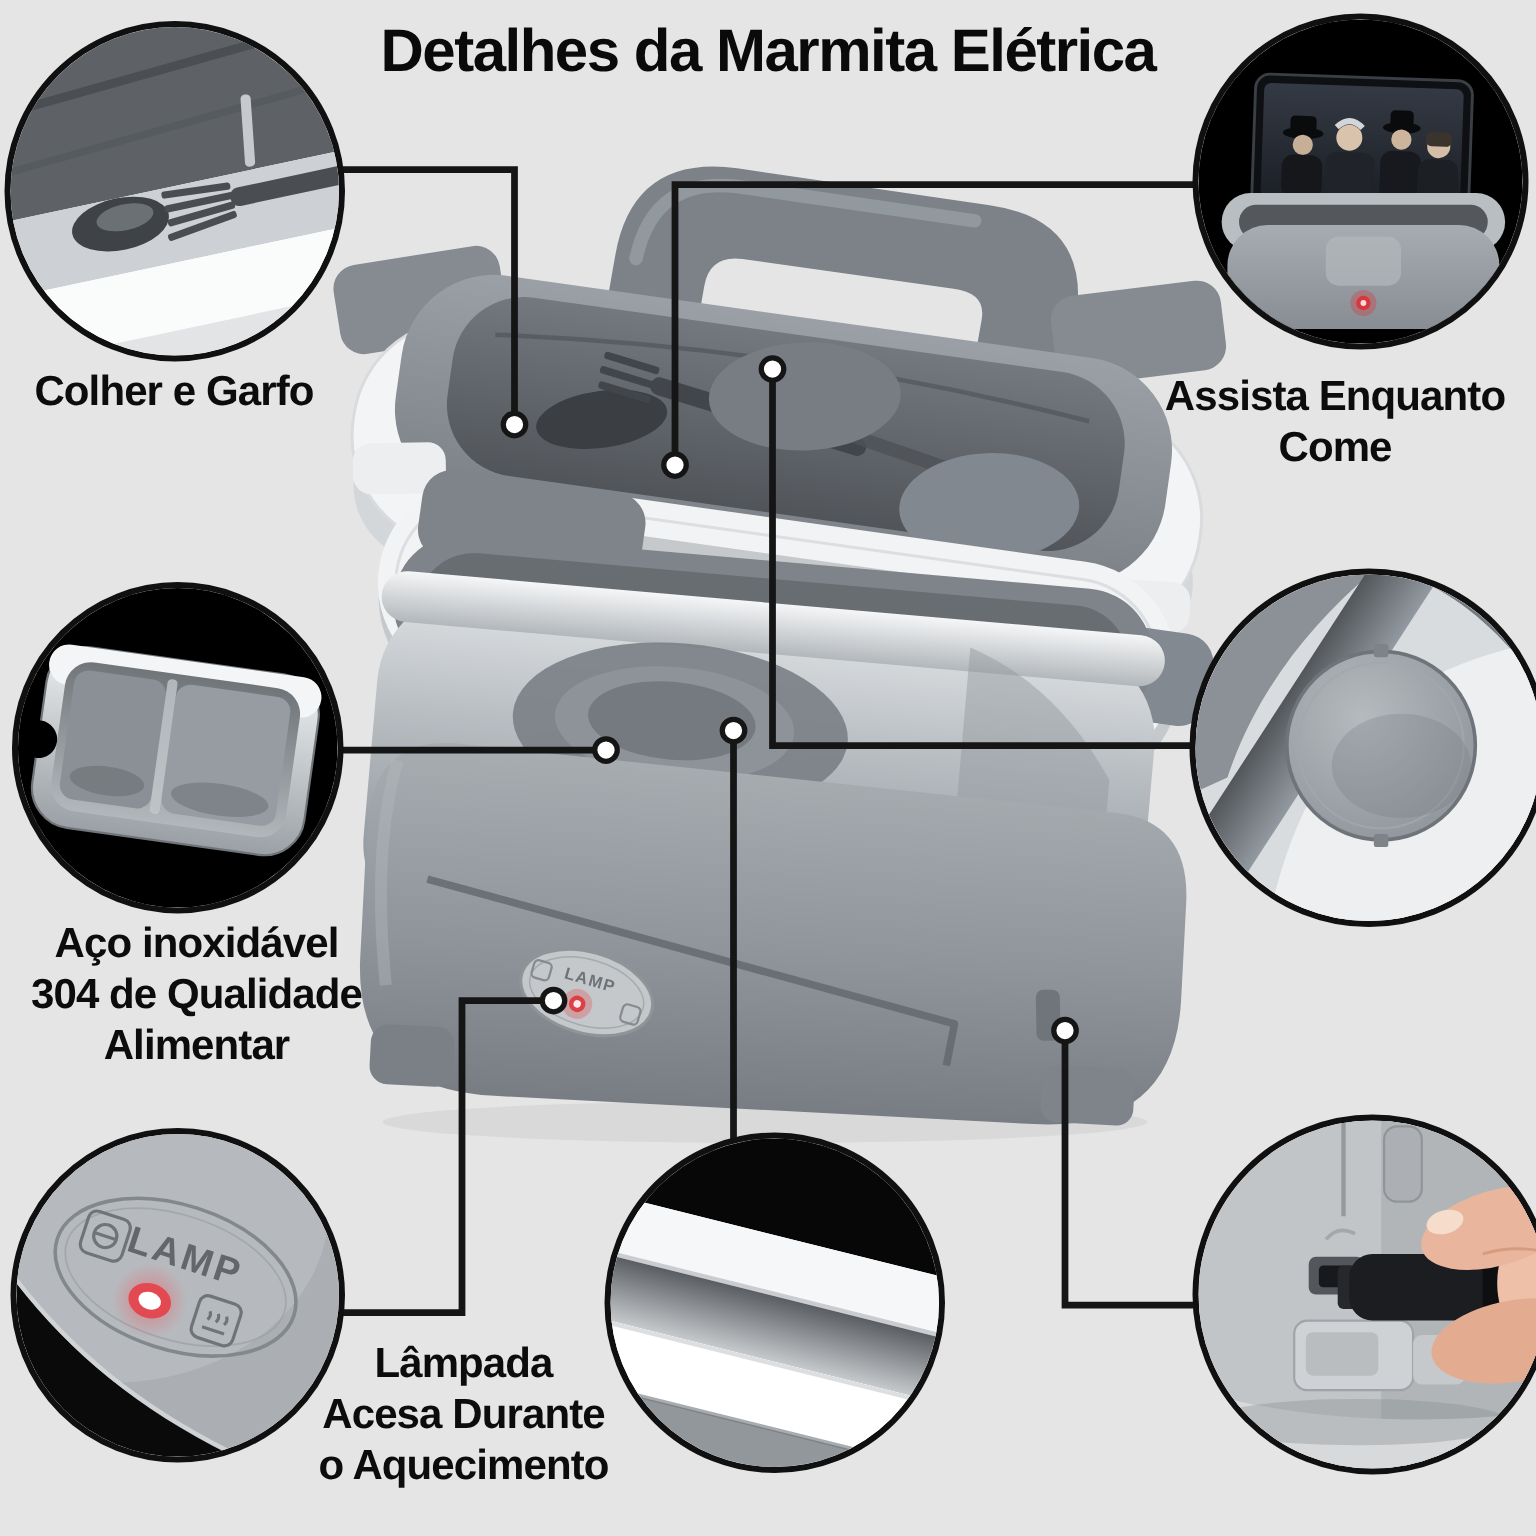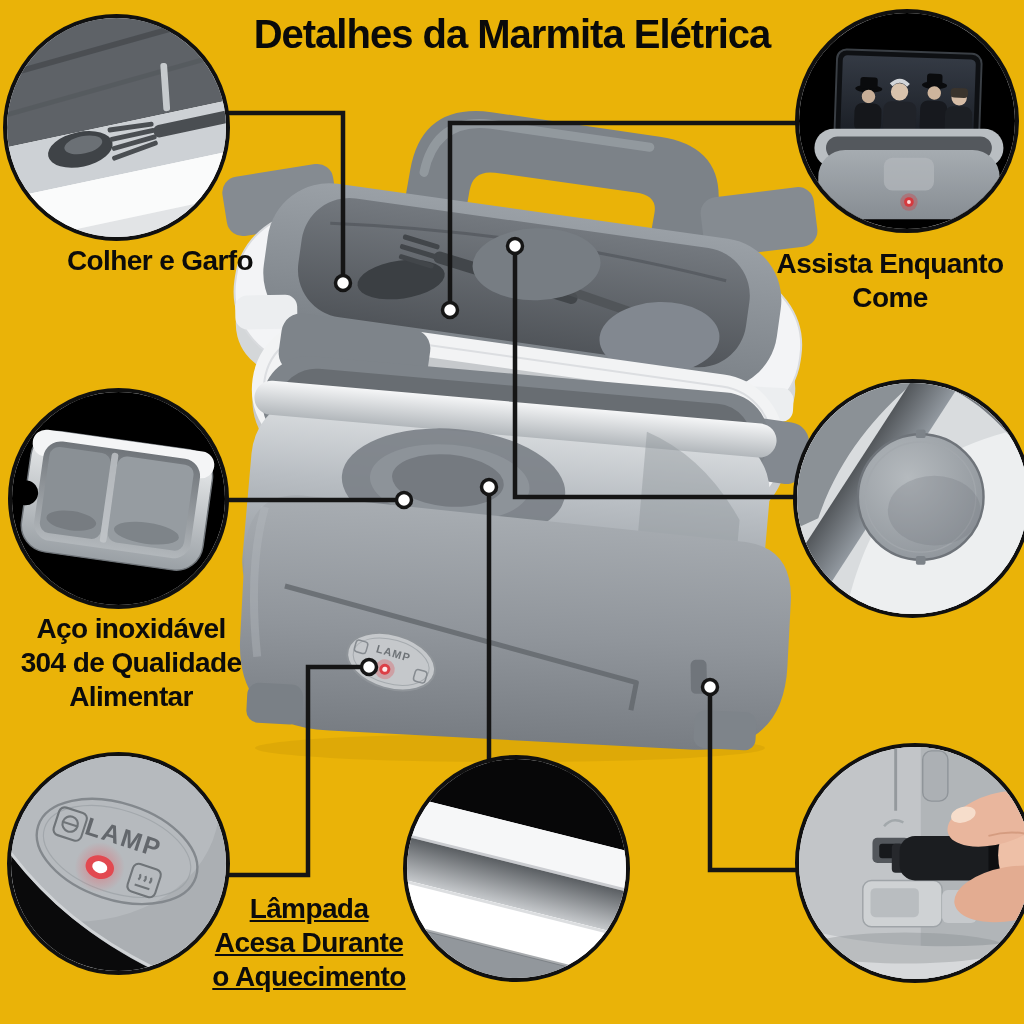--- a/index.html
+++ b/index.html
@@ -1,18 +1,18 @@
 <!DOCTYPE html>
 <html><head>
 <meta charset="utf-8">
 <style>
   html,body{margin:0;padding:0;background:#ffffff;}
   .stage{
     position:relative;width:1024px;height:1024px;margin:0 auto;
-    background:#eab308;overflow:hidden;
+    background:#e5e5e5;overflow:hidden;
     font-family:"Liberation Sans",sans-serif;
   }
   .title{
     position:absolute;top:12px;left:0;width:100%;z-index:6;
     text-align:center;font-size:40px;font-weight:bold;color:#0a0a0a;
     letter-spacing:-1px;margin:0;
   }
   svg.scene{position:absolute;left:0;top:0;z-index:1;}
   .callout{
     position:absolute;border-radius:50%;border:4px solid #101010;
@@ -24,25 +24,25 @@
   .c-steel{left:8px;top:388px;width:221px;height:221px;}
   .c-vent{left:793px;top:379px;width:239px;height:239px;}
   .c-lamp{left:7px;top:752px;width:223px;height:223px;}
   .c-seal{left:403px;top:755px;width:227px;height:227px;}
   .c-plug{left:795px;top:743px;width:240px;height:240px;}
   .label{
     position:absolute;z-index:5;font-weight:bold;font-size:28px;
     line-height:1.21;color:#0c0c0c;text-align:center;
     white-space:pre-line;letter-spacing:-0.6px;
   }
-  .l-cutlery{left:0;top:244px;width:232px;margin-left:44px;}
+  .l-cutlery{left:0;top:244px;width:232px;}
   .l-watch{left:748px;top:247px;width:284px;}
   .l-steel{left:0;top:612px;width:262px;}
   .l-vent{left:762px;top:624px;width:262px;}
-  .l-lamp{left:182px;top:892px;width:254px;text-decoration:underline;}
+  .l-lamp{left:182px;top:892px;width:254px;}
   .l-leak{left:598px;top:894px;width:244px;}
   .l-plug{left:778px;top:988px;width:246px;}
   text{font-family:"Liberation Sans",sans-serif;}
 </style>
 </head>
 <body>
 
 <div class="stage">
 
   <h1 class="title">Detalhes da Marmita Elétrica</h1>

